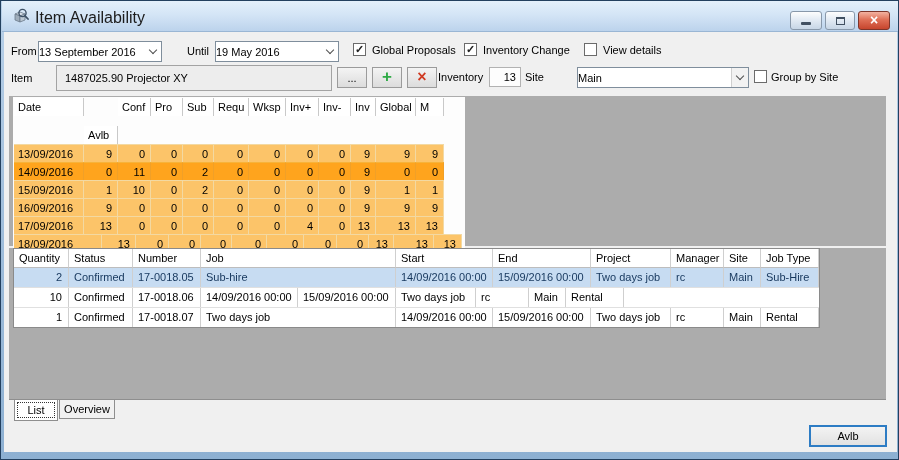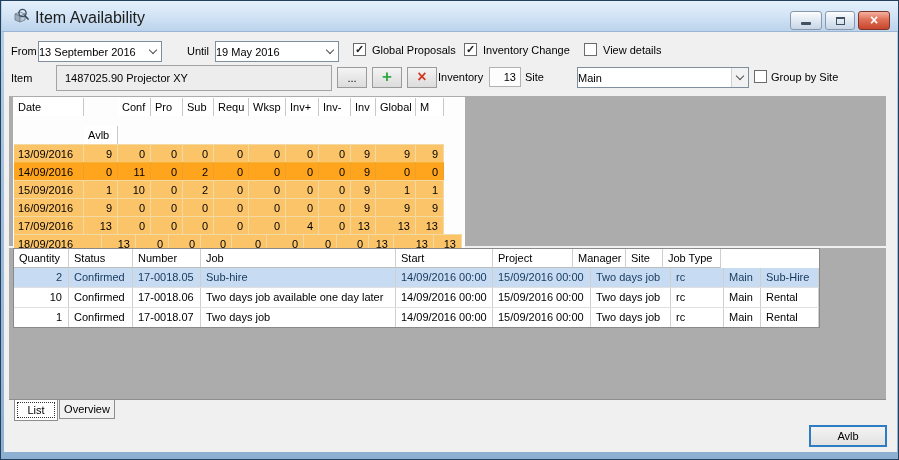--- a/index.html
+++ b/index.html
@@ -277,20 +277,21 @@
     </div>
 
   <div class="panel" style="left:8px;top:247px;width:877px;height:152px;"></div>
   <div class="bktbl" style="left:12px;top:247px;">
       <div class="t-row t-head">
         <div class="t-cell" style="width: 55px;">Quantity</div>
         <div class="t-cell" style="width: 64px;">Status</div>
         <div class="t-cell" style="width: 68px;">Number</div>
         <div class="t-cell" style="width: 195px;">Job</div>
         <div class="t-cell" style="width: 97px;">Start</div>
+        <div class="t-cell" style="width: 98px;">End</div>
         <div class="t-cell" style="width: 80px;">Project</div>
         <div class="t-cell" style="width: 53px;">Manager</div>
         <div class="t-cell" style="width: 37px;">Site</div>
         <div class="t-cell" style="width: 58px;">Job Type</div>
       </div>
       <div class="t-body">
         <div class="t-row sel">
           <div class="t-cell num" style="width: 55px;">2</div>
           <div class="t-cell" style="width: 64px;">Confirmed</div>
           <div class="t-cell" style="width: 68px;">17-0018.05</div>
@@ -299,21 +300,20 @@
           <div class="t-cell" style="width: 98px;">15/09/2016 00:00</div>
           <div class="t-cell" style="width: 80px;">Two days job</div>
           <div class="t-cell" style="width: 53px;">rc</div>
           <div class="t-cell" style="width: 37px;">Main</div>
           <div class="t-cell" style="width: 58px;">Sub-Hire</div>
         </div>
         <div class="t-row">
           <div class="t-cell num" style="width: 55px;">10</div>
           <div class="t-cell" style="width: 64px;">Confirmed</div>
           <div class="t-cell" style="width: 68px;">17-0018.06</div>
-          <div class="t-cell" style="width: 195px;">Two days job available one day later</div>
           <div class="t-cell" style="width: 97px;">14/09/2016 00:00</div>
           <div class="t-cell" style="width: 98px;">15/09/2016 00:00</div>
           <div class="t-cell" style="width: 80px;">Two days job</div>
           <div class="t-cell" style="width: 53px;">rc</div>
           <div class="t-cell" style="width: 37px;">Main</div>
           <div class="t-cell" style="width: 58px;">Rental</div>
         </div>
         <div class="t-row">
           <div class="t-cell num" style="width: 55px;">1</div>
           <div class="t-cell" style="width: 64px;">Confirmed</div>

